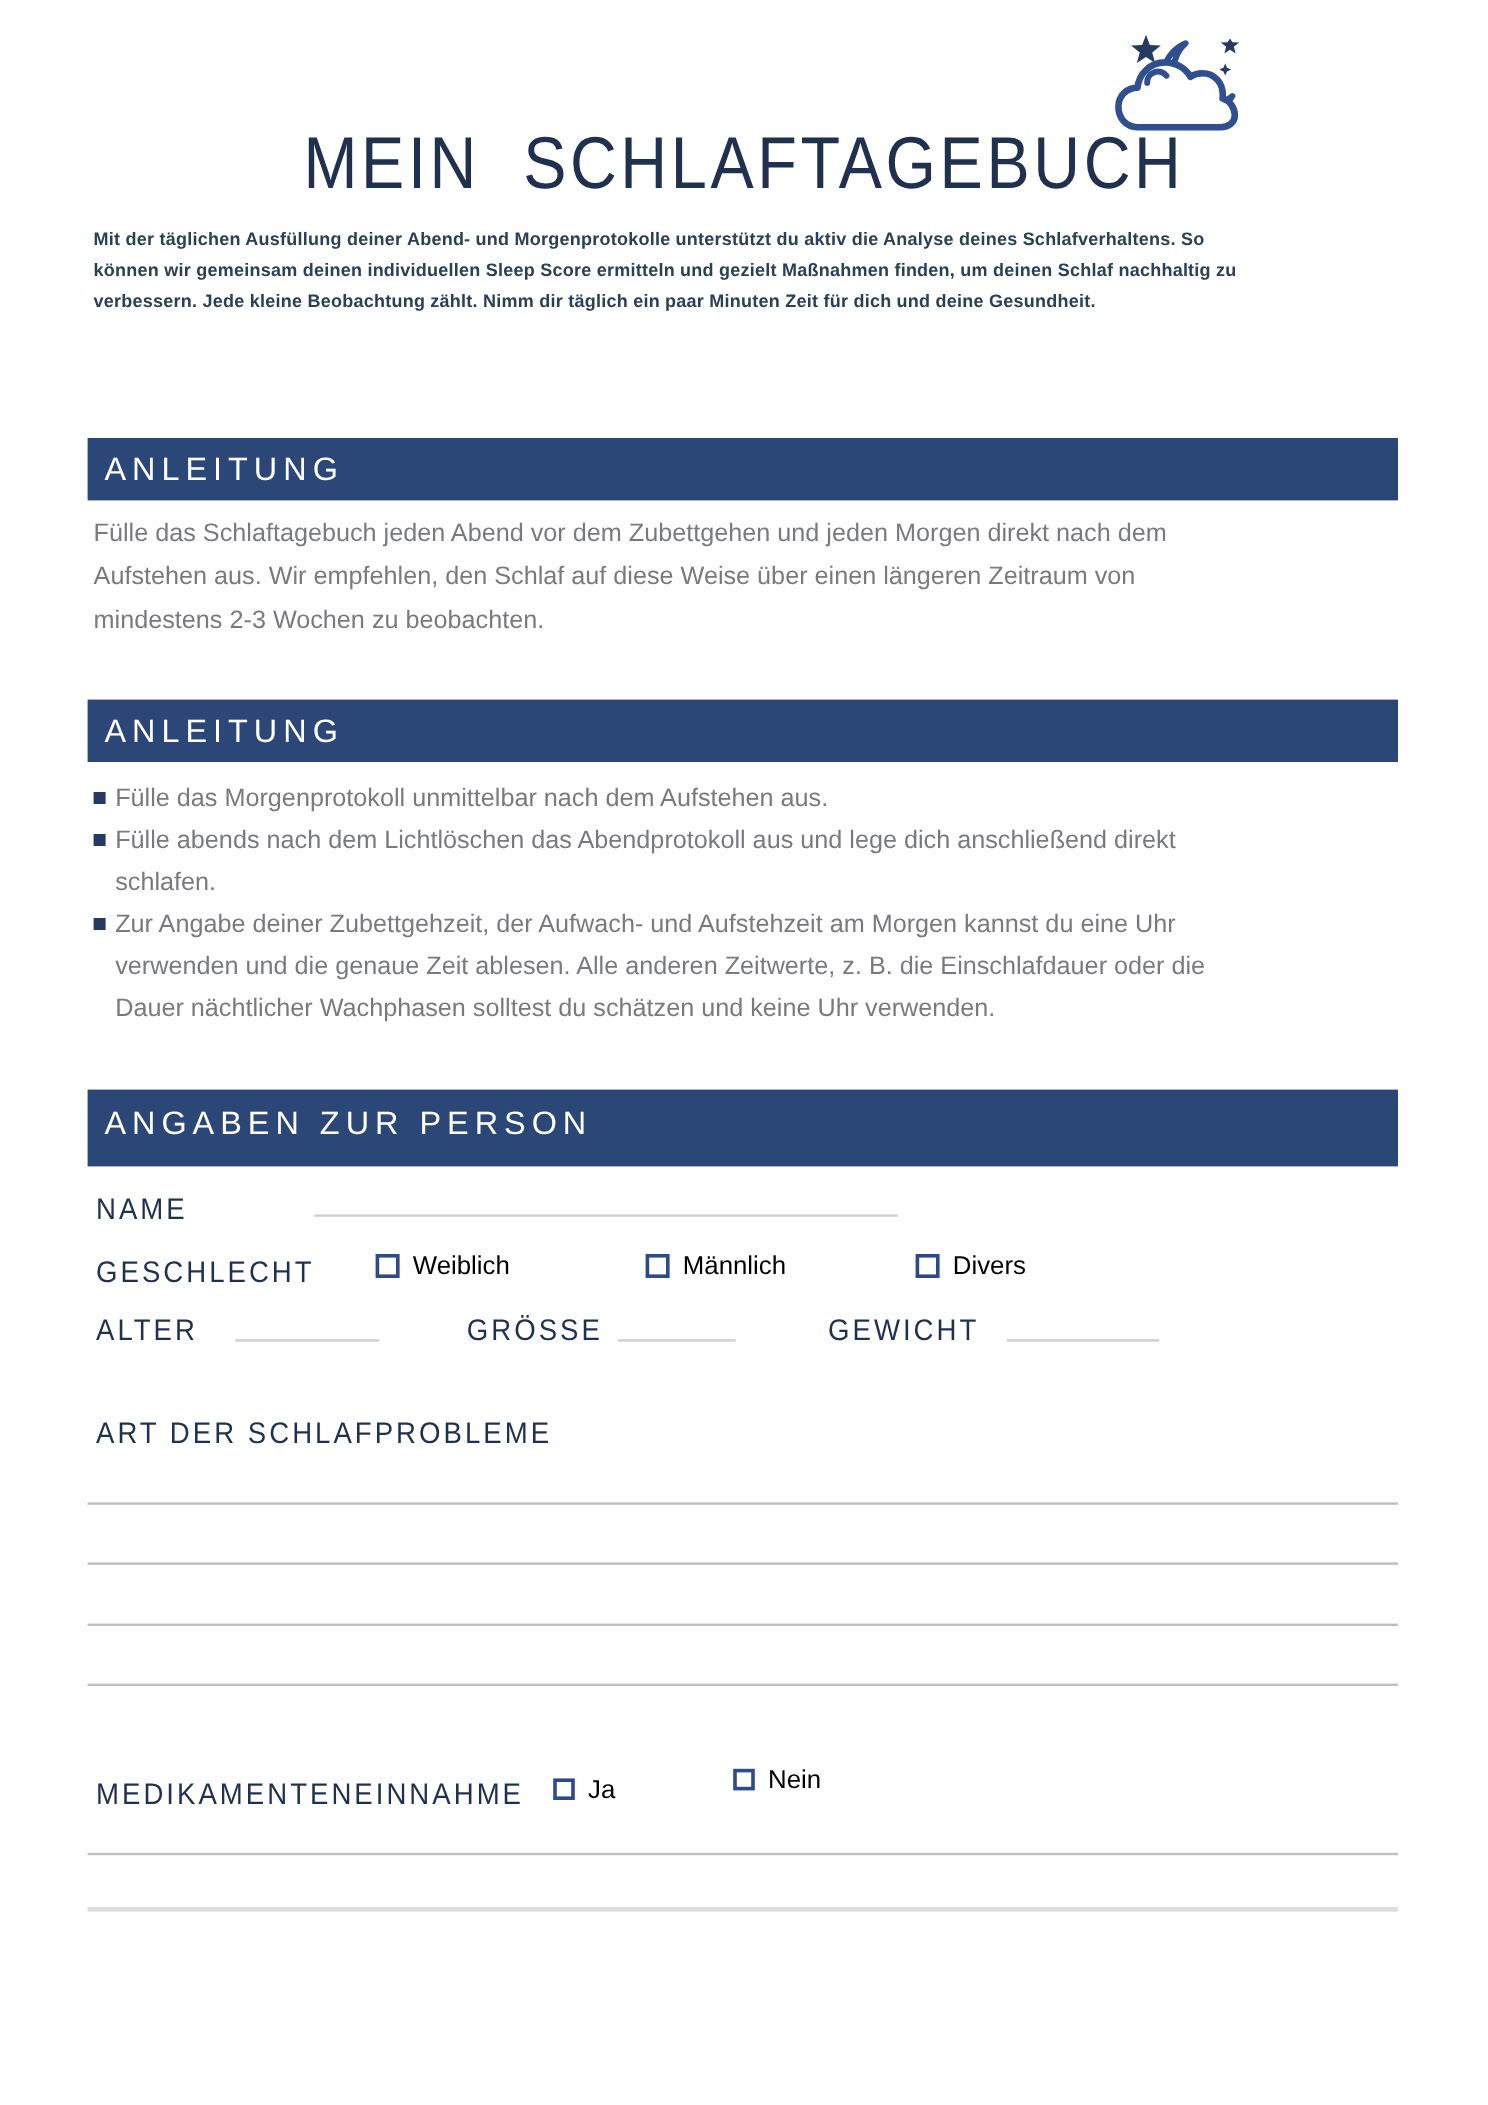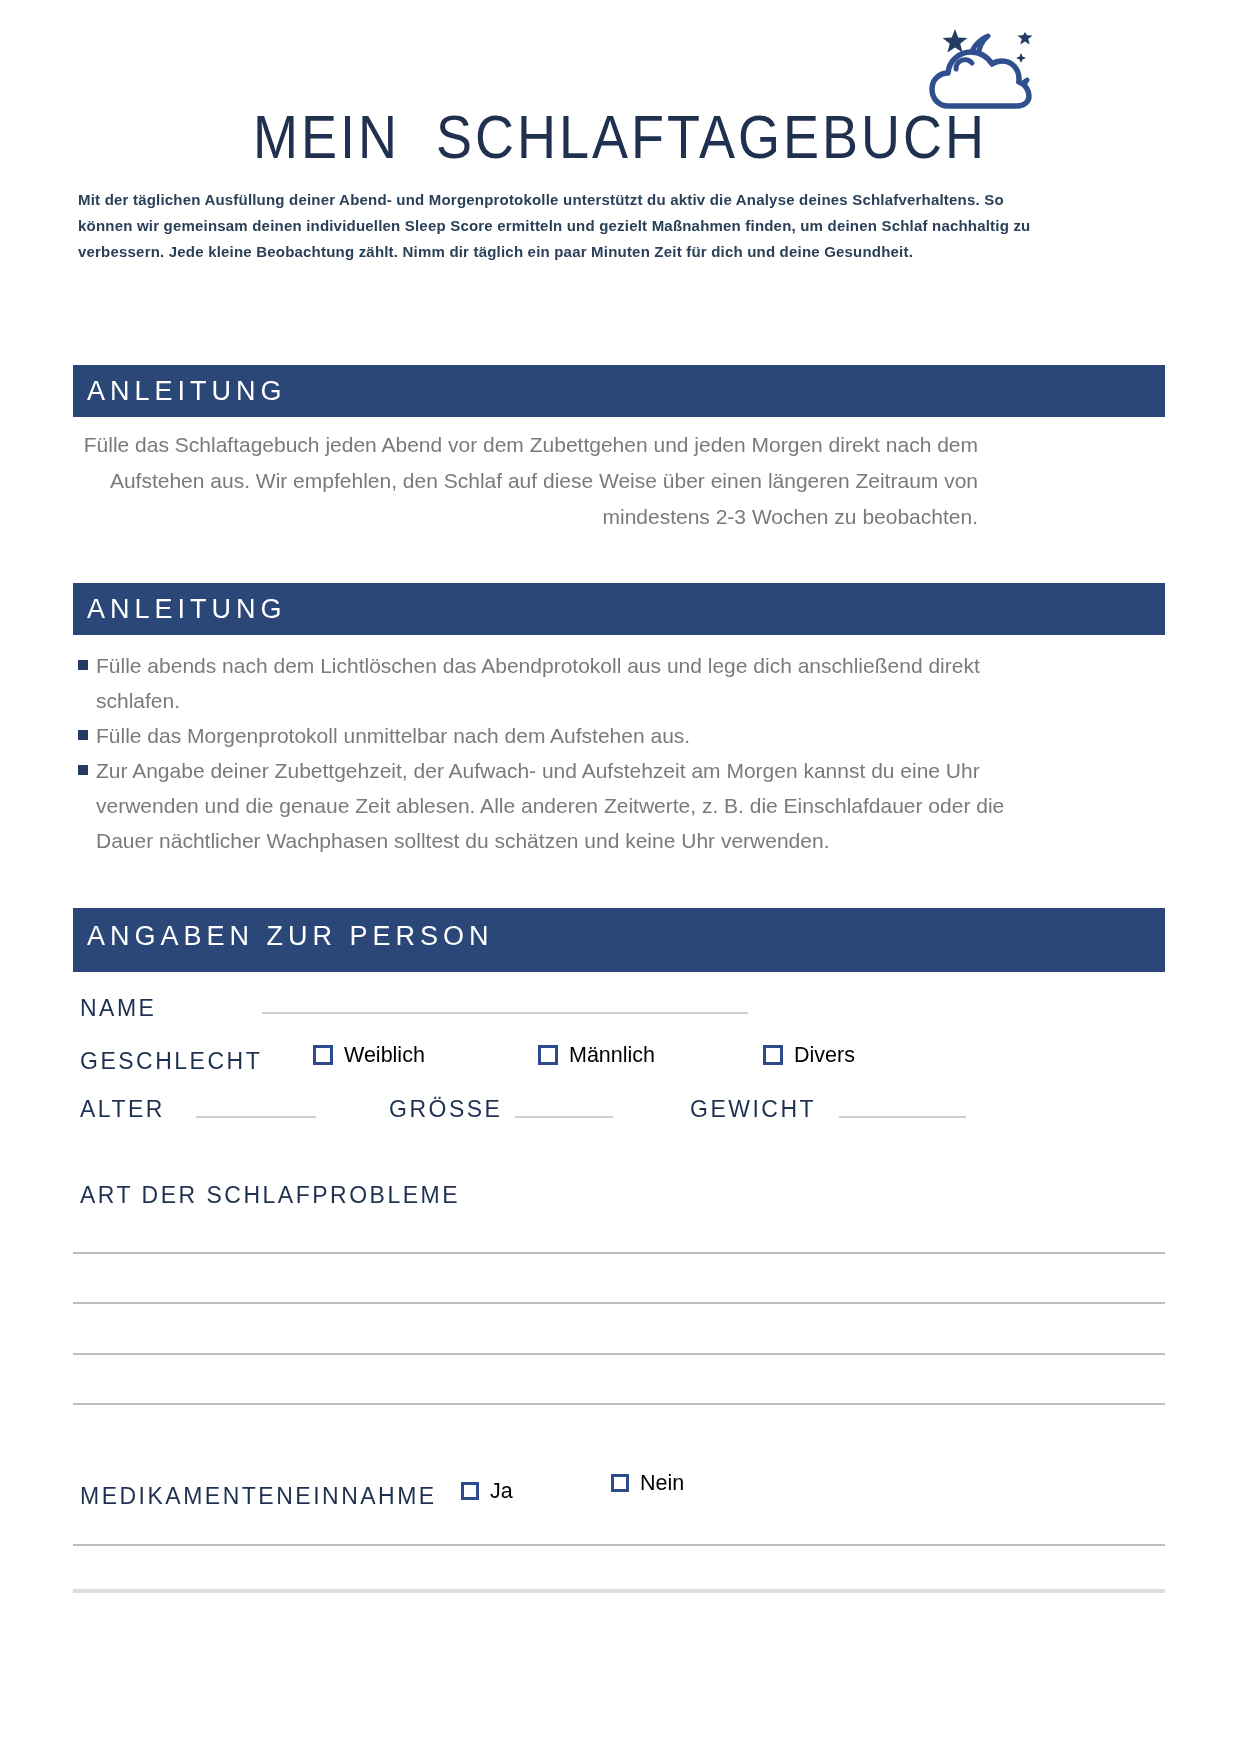--- a/index.html
+++ b/index.html
@@ -34,21 +34,21 @@
     font-size:27px;line-height:52px;letter-spacing:5px;
     padding-left:14px;box-sizing:border-box;
     font-weight:500;white-space:nowrap;
   }
   .bar-anleitung{top:365px;}
   .bar-hinweise{top:583px;}
   .bar-angaben{top:908px;height:64px;line-height:56px;}
   
   .body-text{
     position:absolute;left:78px;
-    font-size:21px;line-height:36px;color:#787a7d;text-align:right;
+    font-size:21px;line-height:36px;color:#787a7d;
   }
   .anleitung-body{top:427px;width:900px;}
   
   .bullets{
     position:absolute;top:648px;left:78px;width:965px;
     margin:0;padding:0;list-style:none;
     font-size:21px;line-height:35px;color:#787a7d;
   }
   .bullets li{position:relative;padding-left:18px;}
   .sq{
@@ -98,25 +98,25 @@
 
   <div class="intro">Mit der täglichen Ausfüllung deiner Abend- und Morgenprotokolle unterstützt du aktiv die Analyse deines Schlafverhaltens. So können wir gemeinsam deinen individuellen Sleep Score ermitteln und gezielt Maßnahmen finden, um deinen Schlaf nachhaltig zu verbessern. Jede kleine Beobachtung zählt. Nimm dir täglich ein paar Minuten Zeit für dich und deine Gesundheit.</div>
 
   <div class="bar bar-anleitung">ANLEITUNG</div>
   <div class="body-text anleitung-body">Fülle das Schlaftagebuch jeden Abend vor dem Zubettgehen und jeden Morgen direkt nach dem Aufstehen aus. Wir empfehlen, den Schlaf auf diese Weise über einen längeren Zeitraum von mindestens 2-3 Wochen zu beobachten.</div>
 
   <div class="bar bar-hinweise">ANLEITUNG</div>
   <ul class="bullets">
     <li>
       <span class="sq"></span>
-      <span>Fülle abends nach dem Lichtlöschen das Abendprotokoll aus und lege dich anschließend direkt schlafen.</span>
+      <span>Fülle das Morgenprotokoll unmittelbar nach dem Aufstehen aus.</span>
     </li>
     <li>
       <span class="sq"></span>
-      <span>Fülle das Morgenprotokoll unmittelbar nach dem Aufstehen aus.</span>
+      <span>Fülle abends nach dem Lichtlöschen das Abendprotokoll aus und lege dich anschließend direkt schlafen.</span>
     </li>
     <li>
       <span class="sq"></span>
       <span>Zur Angabe deiner Zubettgehzeit, der Aufwach- und Aufstehzeit am Morgen kannst du eine Uhr verwenden und die genaue Zeit ablesen. Alle anderen Zeitwerte, z. B. die Einschlafdauer oder die Dauer nächtlicher Wachphasen solltest du schätzen und keine Uhr verwenden.</span>
     </li>
   </ul>
 
   <div class="bar bar-angaben">ANGABEN ZUR PERSON</div>
 
   <div class="flabel" style="top:993px;left:80px;">NAME</div>

